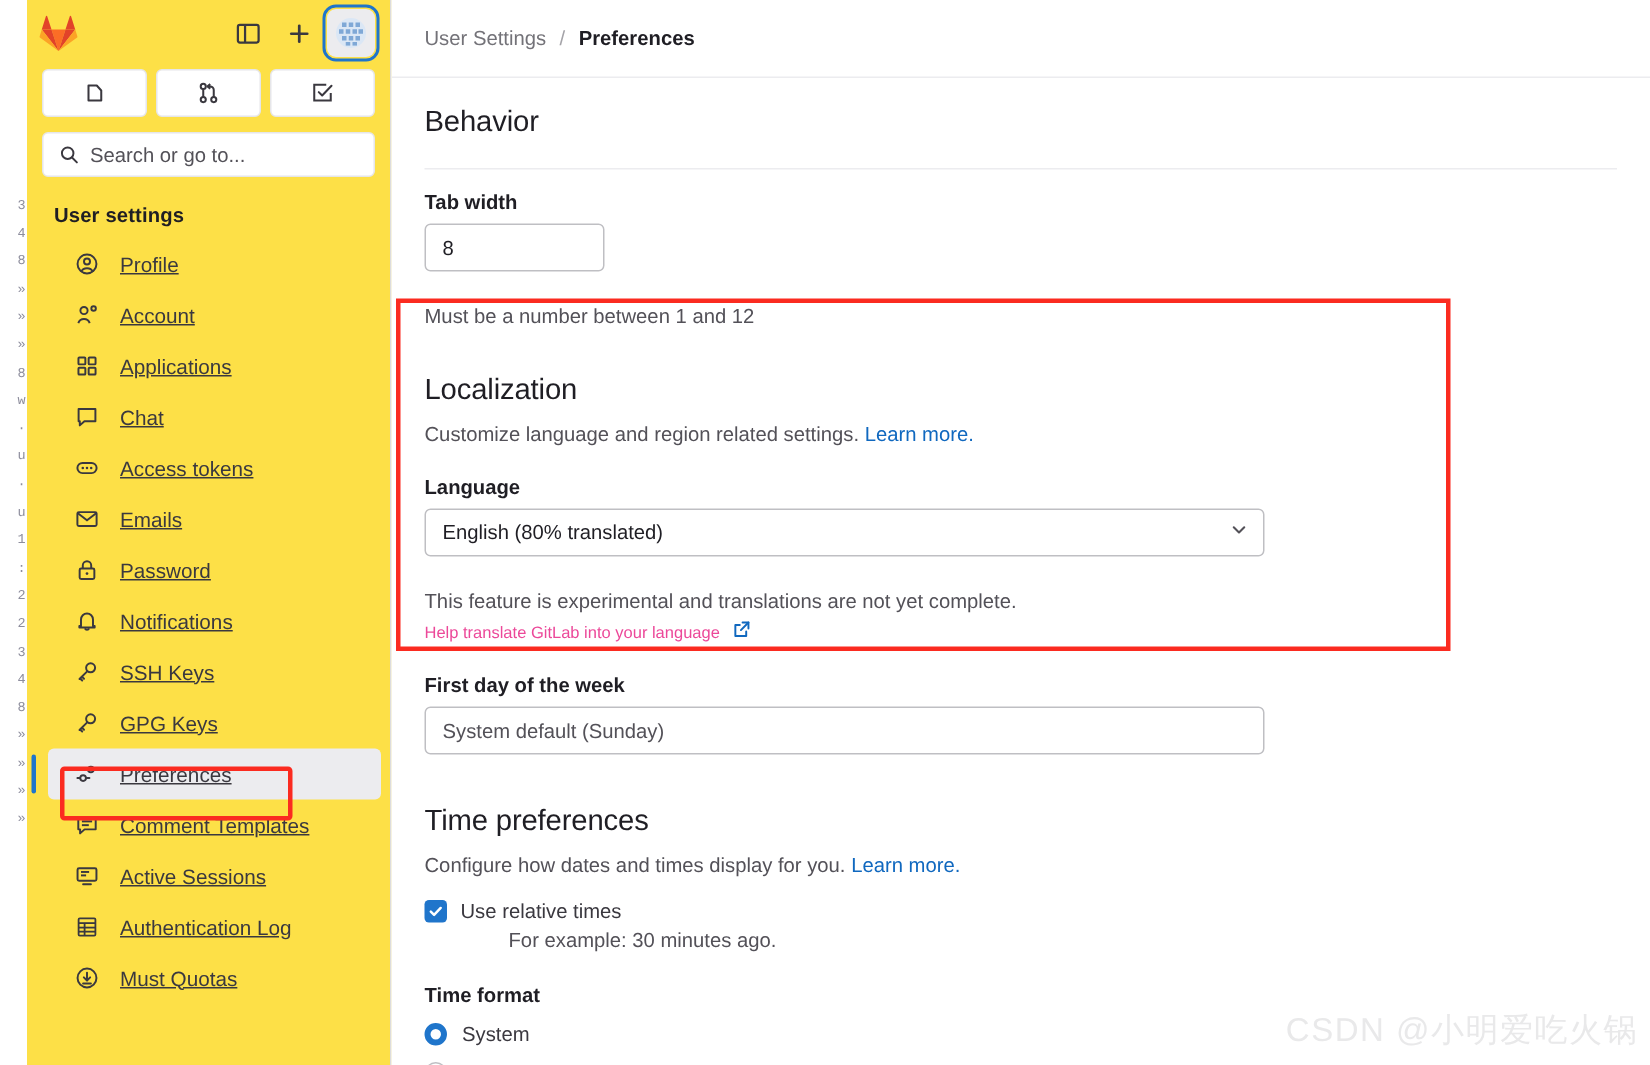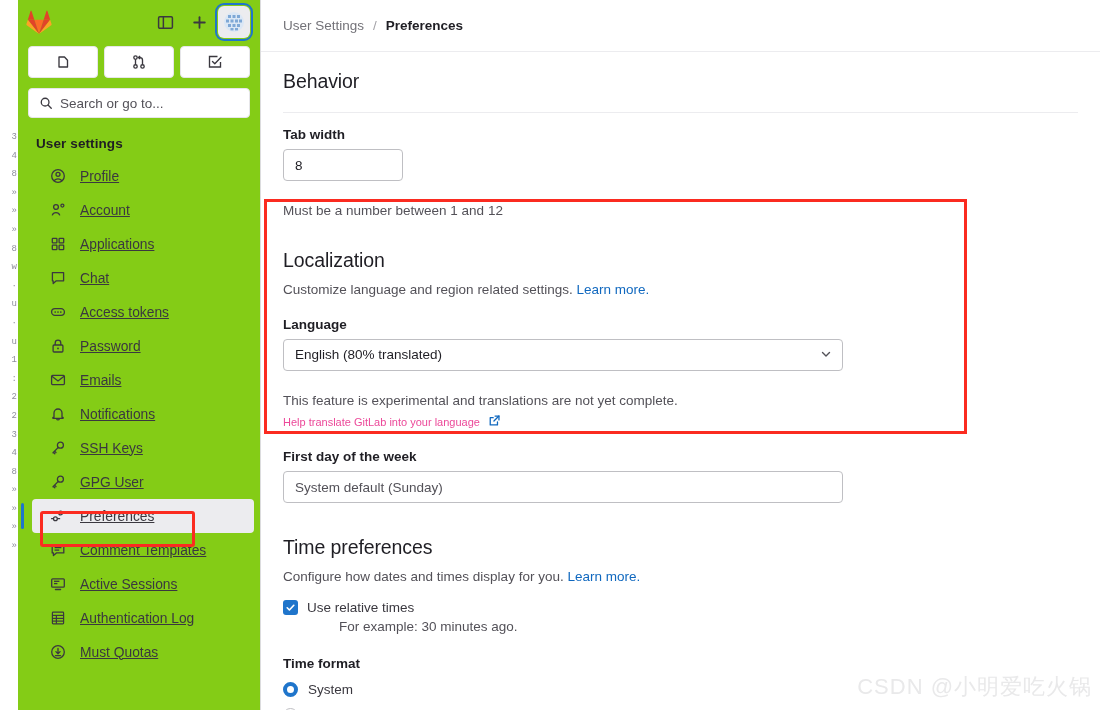--- a/index.html
+++ b/index.html
@@ -21,21 +21,21 @@
   .edge-strip .bits {
     font-family: "Liberation Mono", monospace;
     font-size: 9px; line-height: 18.6px; color: #7a7a8c;
     padding-top: 128px; text-align: right; padding-right: 1px;
     white-space: pre; opacity: .85;
   }
 
   
   .sidebar {
     width: 243px; flex: 0 0 243px; height: 710px;
-    background: #84cc16; border-right: 1px solid #dcdcde;
+    background: #fde047; border-right: 1px solid #dcdcde;
     display: flex; flex-direction: column; position: relative;
   }
   .sb-top {
     height: 44px; display: flex; align-items: center;
     padding: 0 8px 0 4px; gap: 4px;
   }
   .logo-btn {
     width: 34px; height: 34px; display: flex; align-items: center;
     justify-content: center; border-radius: 4px;
   }
@@ -342,41 +342,41 @@
             <circle cx="8" cy="8" r=".85" fill="#3a383f" stroke="none"></circle>
             <circle cx="10.8" cy="8" r=".85" fill="#3a383f" stroke="none"></circle>
           </svg>
         </span>
         <span class="lbl">Access tokens</span>
       </div>
 
       <div class="nav-item">
         <span class="ic">
           <svg width="16" height="16" viewBox="0 0 16 16" fill="none" stroke="#3a383f" stroke-width="1.3">
+            <rect x="1.6" y="3.4" width="12.8" height="9.2" rx="1"></rect>
+            <path d="M1.9 4.2L8 8.9l6.1-4.7"></path>
+          </svg>
+        </span>
+        <span class="lbl">Emails</span>
+      </div>
+
+      <div class="nav-item">
+        <span class="ic">
+          <svg width="16" height="16" viewBox="0 0 16 16" fill="none" stroke="#3a383f" stroke-width="1.3">
             <rect x="3.1" y="7" width="9.8" height="7" rx="1"></rect>
             <path d="M5.2 7V5a2.8 2.8 0 015.6 0v2"></path>
             <circle cx="8" cy="10.4" r=".9" fill="#3a383f" stroke="none"></circle>
           </svg>
         </span>
         <span class="lbl">Password</span>
       </div>
 
       <div class="nav-item">
         <span class="ic">
           <svg width="16" height="16" viewBox="0 0 16 16" fill="none" stroke="#3a383f" stroke-width="1.3">
-            <rect x="1.6" y="3.4" width="12.8" height="9.2" rx="1"></rect>
-            <path d="M1.9 4.2L8 8.9l6.1-4.7"></path>
-          </svg>
-        </span>
-        <span class="lbl">Emails</span>
-      </div>
-
-      <div class="nav-item">
-        <span class="ic">
-          <svg width="16" height="16" viewBox="0 0 16 16" fill="none" stroke="#3a383f" stroke-width="1.3">
             <path d="M4 11.3V7a4 4 0 018 0v4.3h1.1v1H2.9v-1z" stroke-linejoin="round"></path>
             <path d="M6.6 12.9a1.5 1.5 0 002.8 0"></path>
           </svg>
         </span>
         <span class="lbl">Notifications</span>
       </div>
 
       <div class="nav-item">
         <span class="ic">
           <svg width="16" height="16" viewBox="0 0 16 16" fill="none" stroke="#3a383f" stroke-width="1.3">
@@ -387,21 +387,21 @@
         <span class="lbl">SSH Keys</span>
       </div>
 
       <div class="nav-item">
         <span class="ic">
           <svg width="16" height="16" viewBox="0 0 16 16" fill="none" stroke="#3a383f" stroke-width="1.3">
             <circle cx="10.4" cy="5.2" r="3"></circle>
             <path d="M8.3 7.4L3 12.7M4.6 11.1l1.4 1.4M3.4 12.3l1.4 1.4" stroke-linecap="round"></path>
           </svg>
         </span>
-        <span class="lbl">GPG User</span>
+        <span class="lbl">GPG Keys</span>
       </div>
 
       <div class="nav-item active">
         <span class="ic">
           <svg width="16" height="16" viewBox="0 0 16 16" fill="none" stroke="#3a383f" stroke-width="1.3">
             <line x1="1.6" y1="5" x2="13.6" y2="5" stroke-linecap="round"></line>
             <line x1="1.6" y1="10.7" x2="9.6" y2="10.7" stroke-linecap="round"></line>
             <circle cx="10.6" cy="5" r="1.9" fill="#fbfafd"></circle>
             <circle cx="5.4" cy="10.7" r="1.9" fill="#ececef"></circle>
           </svg>

